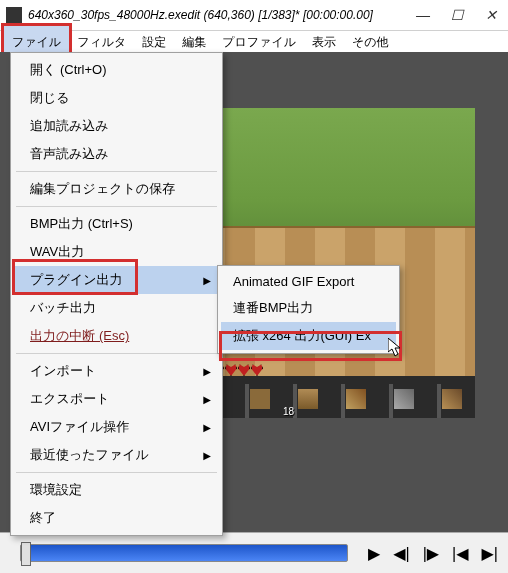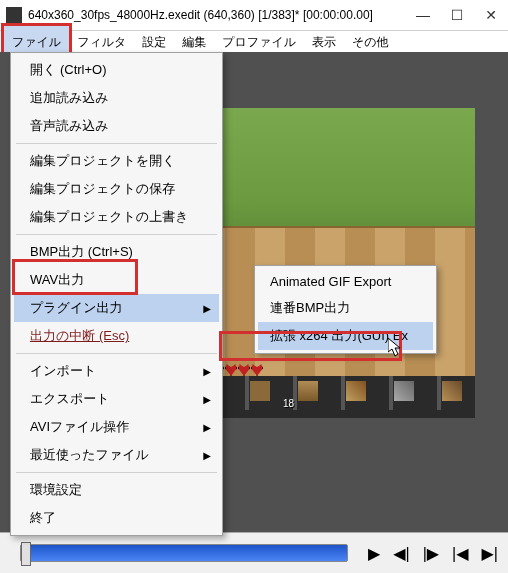--- a/index.html
+++ b/index.html
@@ -12,20 +12,21 @@
     background: #f0f0f0;
     overflow: hidden;
     position: relative;
   }
   .titlebar {
     height: 30px;
     background: #ffffff;
     display: flex;
     align-items: center;
     border-bottom: 1px solid #d0d0d0;
+    font-style: italic;
   }
   .titlebar .icon {
     width: 16px;
     height: 16px;
     margin: 0 6px;
     background: #333;
   }
   .titlebar .title {
     flex: 1;
     font-size: 12px;
@@ -89,21 +90,21 @@
     border-top: 2px solid #88642e;
   }
   .hotbar {
     position: absolute;
     bottom: 0;
     left: 0;
     width: 100%;
     height: 42px;
     background: #2a2a2a;
     display: flex;
-    align-items: flex-start;
+    align-items: flex-end;
     padding-left: 2px;
     gap: 43px;
   }
   .hearts {
     position: absolute;
     bottom: 42px;
     left: 4px;
     display: flex;
     gap: 1px;
   }
@@ -212,21 +213,20 @@
   .submenu {
     position: absolute;
     left: 217px;
     top: 265px;
     width: 175px;
     background: #f6f6f6;
     border: 1px solid #a0a0a0;
     box-shadow: 3px 3px 6px rgba(0,0,0,.3);
     padding: 3px;
     z-index: 20;
-    margin-left: 37px;
   }
   .submenu .ditem {
     padding: 5px 12px;
     font-size: 13px;
     white-space: nowrap;
   }
   .submenu .ditem.highlighted { background: #bcd2ee; }
   .red-box {
     position: absolute;
     border: 3px solid #d32f2f;
@@ -319,30 +319,30 @@
       <span class="pbtn">◀|</span>
       <span class="pbtn">|▶</span>
       <span class="pbtn">|◀</span>
       <span class="pbtn">▶|</span>
     </div>
   </div>
 </div>
 
 <div class="dropdown" id="file-dropdown">
     <div class="ditem">開く (Ctrl+O)</div>
+    <div class="ditem">閉じる</div>
     <div class="ditem">追加読み込み</div>
     <div class="ditem">音声読み込み</div>
     <div class="sep"></div>
-    <div class="ditem">編集プロジェクトを開く</div>
     <div class="ditem">編集プロジェクトの保存</div>
-    <div class="ditem">編集プロジェクトの上書き</div>
     <div class="sep"></div>
     <div class="ditem">BMP出力 (Ctrl+S)</div>
     <div class="ditem">WAV出力</div>
     <div class="ditem highlighted">プラグイン出力<span class="arrow">▶</span></div>
+    <div class="ditem">バッチ出力</div>
     <div class="ditem disabled">出力の中断 (Esc)</div>
     <div class="sep"></div>
     <div class="ditem">インポート<span class="arrow">▶</span></div>
     <div class="ditem">エクスポート<span class="arrow">▶</span></div>
     <div class="ditem">AVIファイル操作<span class="arrow">▶</span></div>
     <div class="ditem">最近使ったファイル<span class="arrow">▶</span></div>
     <div class="sep"></div>
     <div class="ditem">環境設定</div>
     <div class="ditem">終了</div>
   </div>

